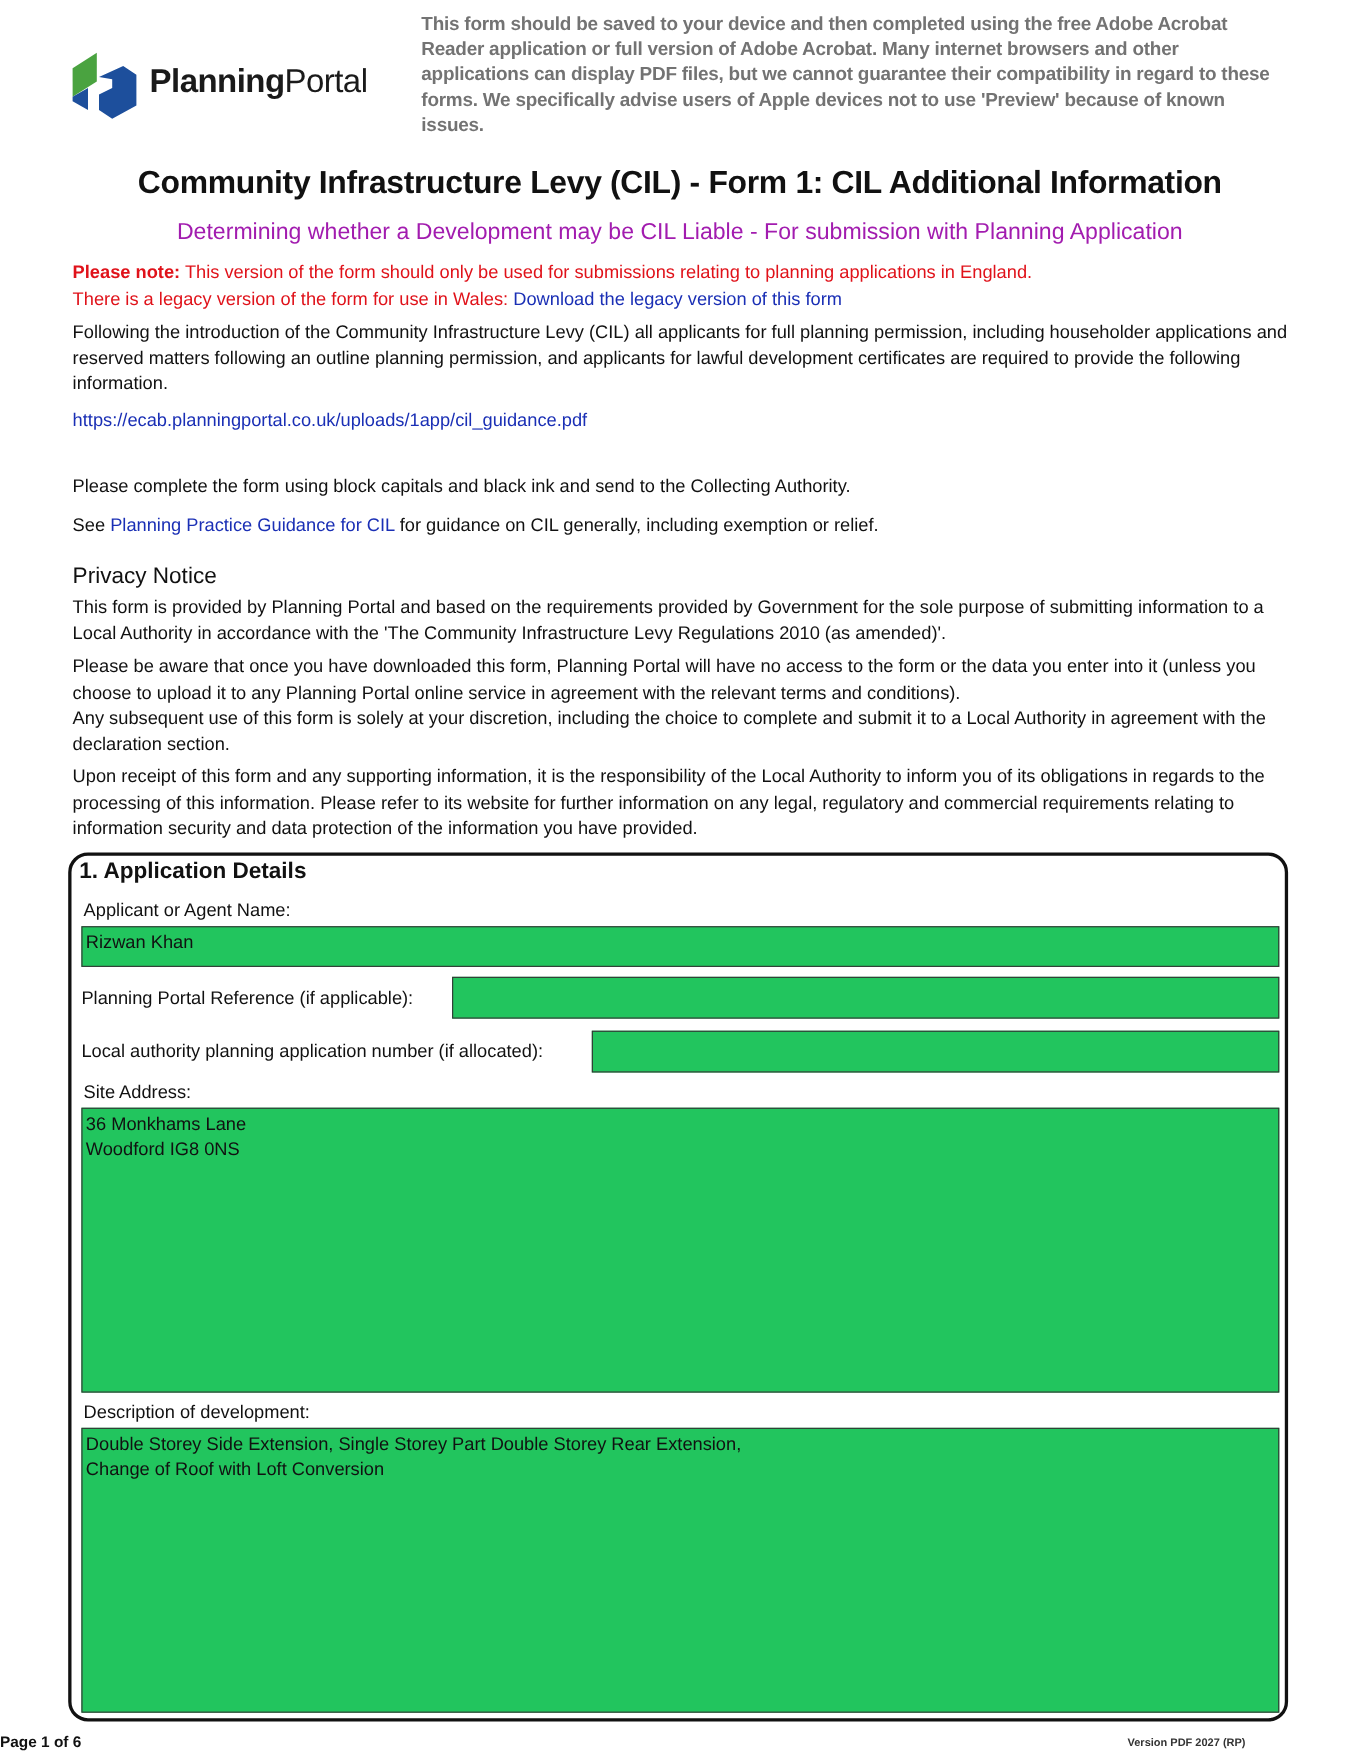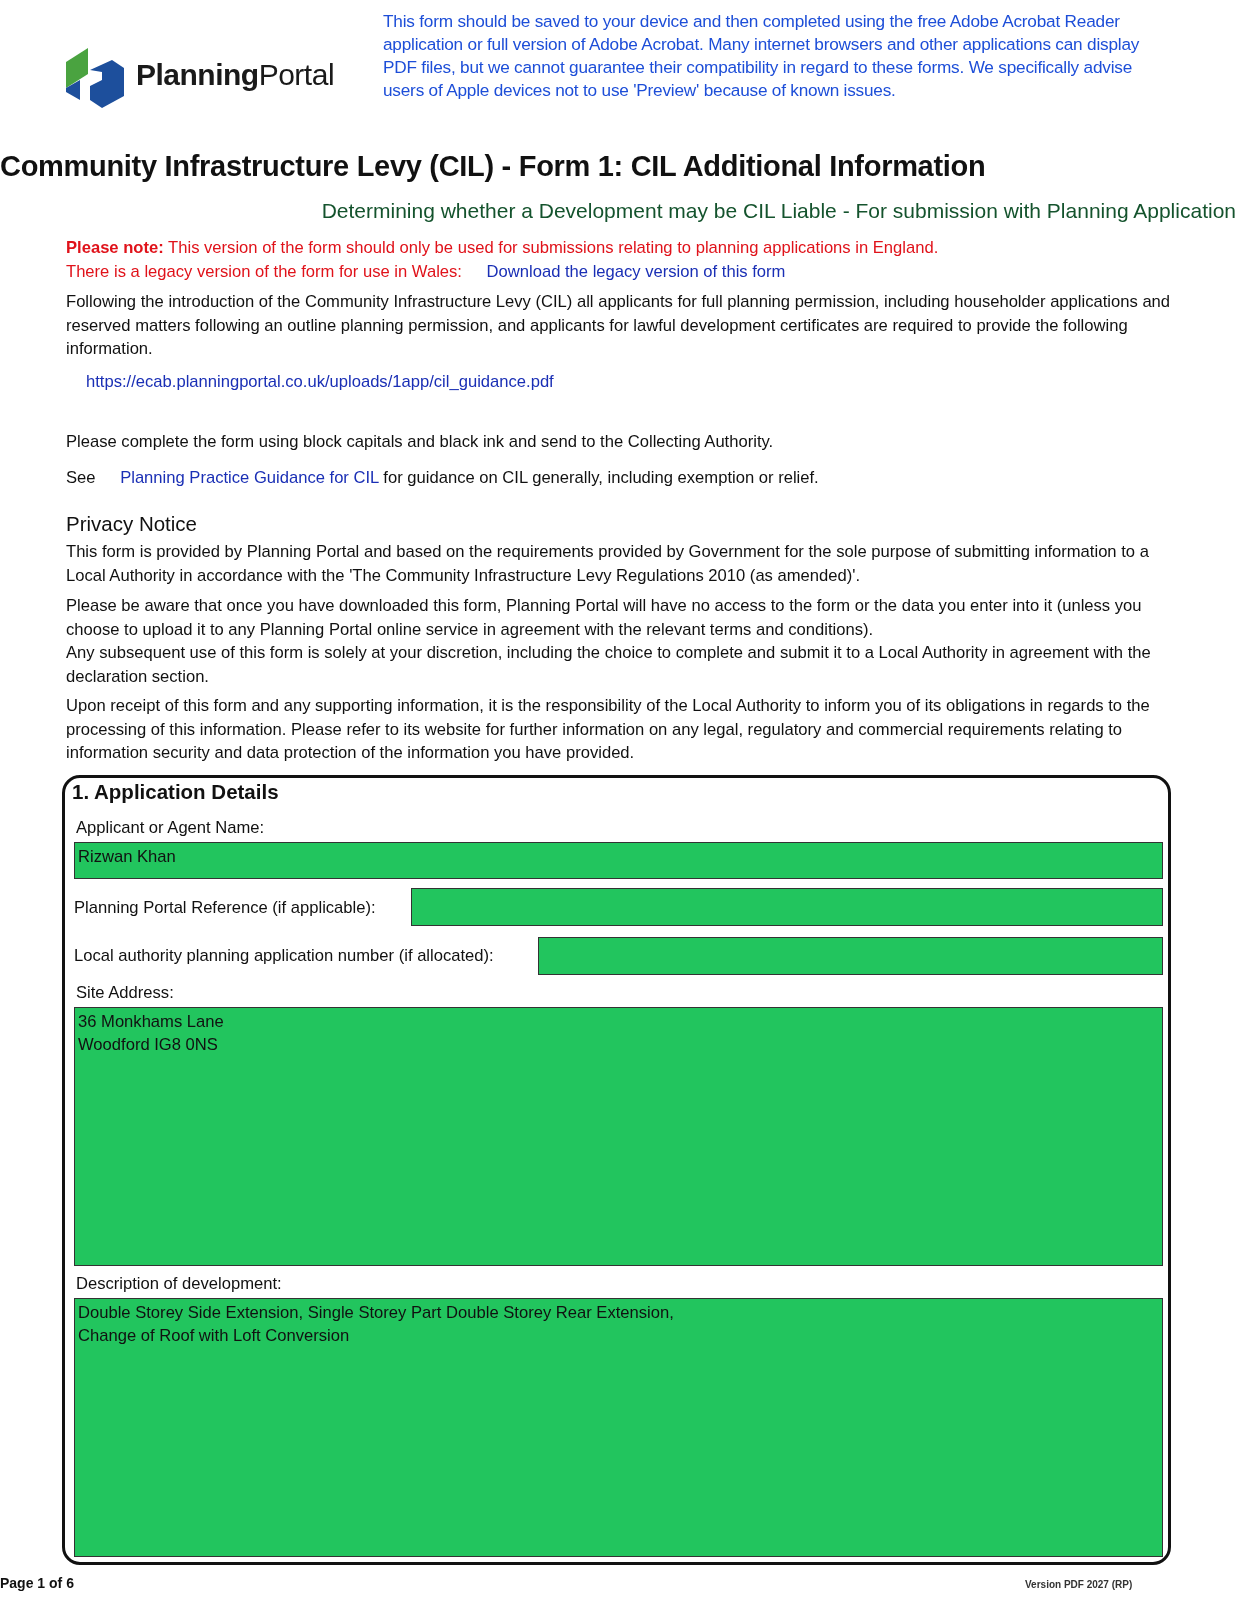--- a/index.html
+++ b/index.html
@@ -3,26 +3,26 @@
 <meta charset="utf-8">
 <style>
   html, body { margin:0; padding:0; background:#ffffff; }
   body { width:1236px; height:1600px; position:relative; overflow:hidden;
          font-family:"Liberation Sans", sans-serif; color:#111; }
   .abs { position:absolute; }
   .logo { left:62px; top:36px; width:270px; height:80px; }
   .logo-text { position:absolute; left:74px; top:22px; font-size:30px; letter-spacing:-0.5px; color:#1a1a1a; }
   .logo-text b { font-weight:700; }
   .logo-text span.thin { font-weight:400; }
-  .warning { left:383px; top:10px; width:790px; font-size:17.2px; line-height:23px; font-weight:400; color:#1d4ed8; letter-spacing:-0.2px; }
-  .title { left:0; width:1236px; top:150px; text-align:left; font-size:29px; font-weight:700; letter-spacing:-0.3px; }
-  .subtitle { left:0; width:1236px; top:199px; text-align:right; font-size:21px; color:#14532d; }
+  .warning { left:383px; top:10px; width:790px; font-size:17.2px; line-height:23px; font-weight:700; color:#737373; letter-spacing:-0.2px; }
+  .title { left:0; width:1236px; top:150px; text-align:center; font-size:29px; font-weight:700; letter-spacing:-0.3px; }
+  .subtitle { left:0; width:1236px; top:199px; text-align:center; font-size:21px; color:#a21caf; }
   .note { left:66px; top:236px; width:1100px; font-size:16.6px; line-height:23.5px; color:#e0121a; }
   .note b { font-weight:700; }
-  .link { color:#1a2fb5;margin-left:20px; }
+  .link { color:#1a2fb5; }
   .body-text { left:66px; width:1115px; font-size:16.6px; line-height:23.5px; color:#111; }
   .bold { font-weight:700; }
   .h-privacy { left:66px; top:512px; font-size:20.5px; font-weight:400; }
   .section { left:62px; top:775px; width:1109px; height:790px; border:3.5px solid #111; border-radius:18px; box-sizing:border-box; }
   .sec-title { left:72px; top:780px; font-size:20.5px; font-weight:700; }
   .label { font-size:16.6px; color:#111; }
   .field { border:1.5px solid #333; box-sizing:border-box; background:#22c55e; font-size:16.6px; line-height:23px; padding:2px 3px; white-space:pre-line; color:#111; }
   .footer-page { left:0; width:1236px; top:1575px; font-size:14px; font-weight:700; }
   .footer-ver { left:1025px; top:1579px; font-size:10px; font-weight:700; color:#333; }
 </style>

